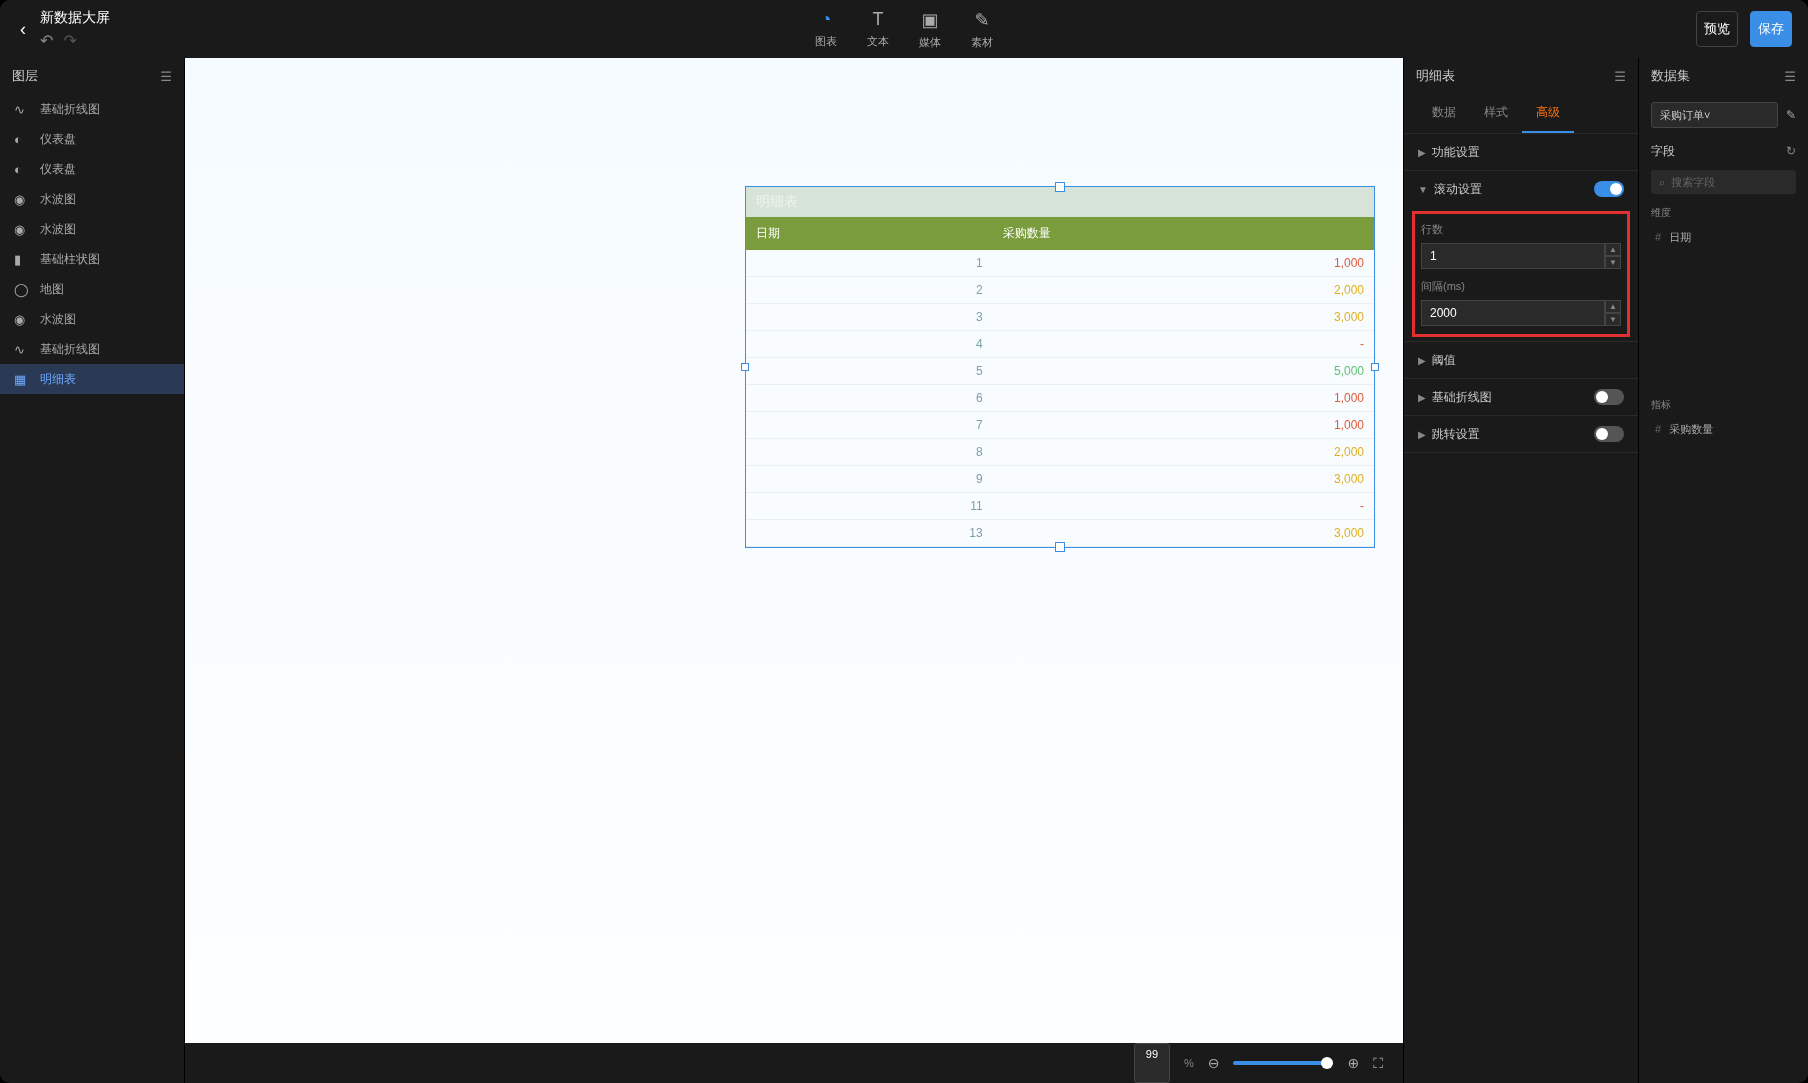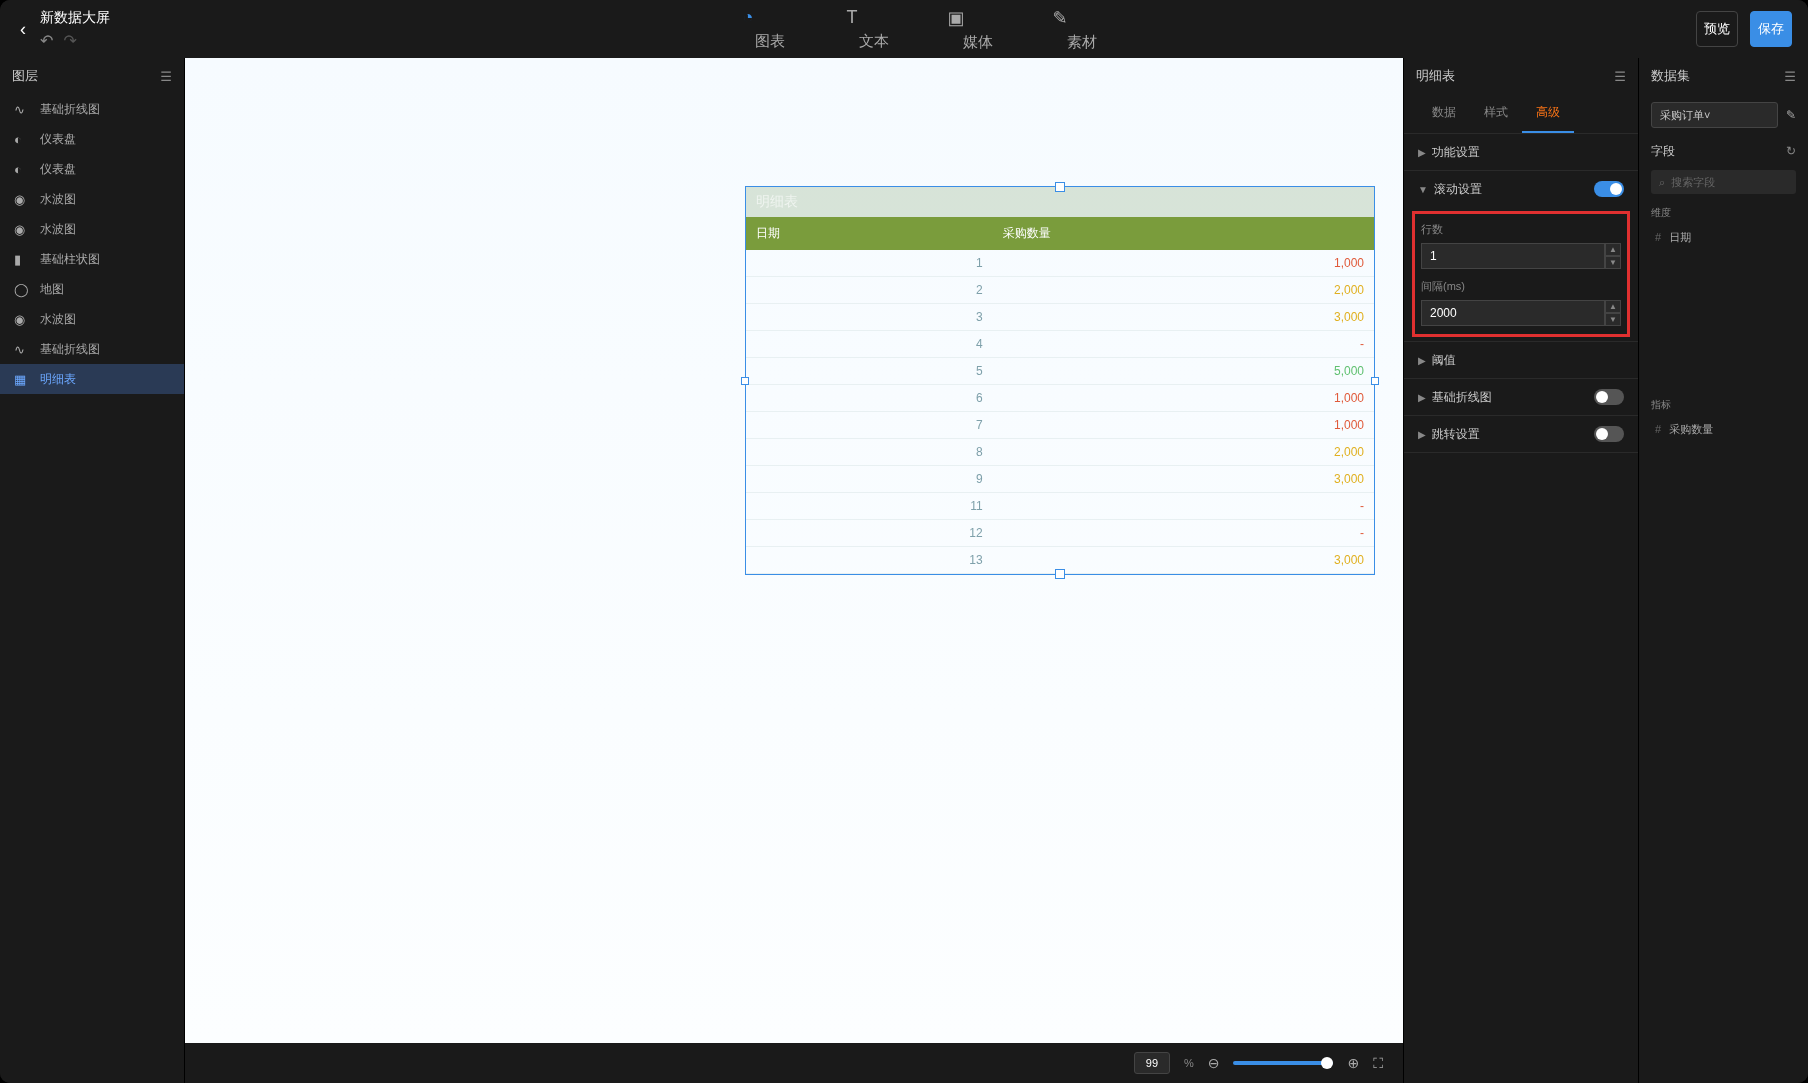--- a/index.html
+++ b/index.html
@@ -12,21 +12,21 @@
 .topbar-left { display: flex; align-items: center; gap: 10px; }
 .back-btn { color: #fff; font-size: 18px; cursor: pointer; padding: 4px; }
 .title-wrap { display: flex; flex-direction: column; }
 .title { color: #fff; font-size: 14px; }
 .undo-redo { display: flex; gap: 10px; margin-top: 4px; }
 .undo-redo span { font-size: 16px; color: #888; cursor: pointer; }
 .topbar-center { display: flex; gap: 30px; position: absolute; left: 50%; transform: translateX(-50%); }
 .tool-item { display: flex; flex-direction: column; align-items: center; gap: 4px; cursor: pointer; }
 .tool-item .icon { font-size: 18px; color: #aaa; }
 .tool-item.active .icon { color: #3a8ee6; }
-.tool-item .label { font-size: 15px; color: #aaa; margin-left: 44px; }
+.tool-item .label { font-size: 11px; color: #aaa; }
 .topbar-right { display: flex; gap: 12px; }
 .btn { padding: 8px 7px; border-radius: 4px; font-size: 13px; cursor: pointer; border: 1px solid #444; background: transparent; color: #fff; }
 .btn-primary { background: #3a8ee6; border-color: #3a8ee6; }
 
 
 .main { flex: 1; display: flex; overflow: hidden; }
 
 
 .left-panel { width: 185px; background: #1a1a1a; border-right: 1px solid #000; display: flex; flex-direction: column; }
 .panel-header { height: 36px; display: flex; align-items: center; justify-content: space-between; padding: 0 12px; color: #ccc; font-size: 13px; }
@@ -47,21 +47,21 @@
 .handle-l { left: -5px; } .handle-r { right: -5px; }
 .widget-title { color: rgba(255,255,255,0.6); font-size: 14px; padding: 6px 10px; background: rgba(120,155,100,0.25); }
 .data-table { width: 100%; border-collapse: collapse; }
 .data-table th { background: #7a9c3c; color: #fff; text-align: left; padding: 8px 10px; font-size: 12px; font-weight: normal; }
 .data-table td { padding: 6px 10px; border-bottom: 1px solid #e8f0f2; text-align: right; font-size: 12px; }
 .data-table td:first-child { color: #7ea0aa; }
 .c-red { color: #e05a3a; } .c-yellow { color: #e0b020; } .c-green { color: #60c070; }
 
 
 .canvas-bottom { height: 40px; background: #1a1a1a; display: flex; align-items: center; justify-content: flex-end; padding: 0 20px; gap: 14px; }
-.zoom-num { width: 36px; height: 22px; background: #2a2a2a; border: 1px solid #444; color: #fff; text-align: center; font-size: 11px; border-radius: 3px; line-height: 20px; }
+.zoom-num { width: 36px; height: 40px; background: #2a2a2a; border: 1px solid #444; color: #fff; text-align: center; font-size: 11px; border-radius: 3px; line-height: 20px; }
 .zoom-pct { color: #888; font-size: 11px; }
 .zoom-icon { color: #aaa; font-size: 14px; cursor: pointer; }
 .zoom-slider { width: 100px; height: 4px; background: #3a8ee6; border-radius: 2px; position: relative; }
 .zoom-thumb { position: absolute; right: 0; top: -4px; width: 12px; height: 12px; background: #fff; border-radius: 50%; }
 
 
 .right-panel { width: 235px; background: #1a1a1a; border-left: 1px solid #000; display: flex; flex-direction: column; }
 .right-tabs { display: flex; padding: 0 14px; border-bottom: 1px solid #2a2a2a; }
 .right-tab { padding: 10px 14px; font-size: 12px; color: #888; cursor: pointer; }
 .right-tab.active { color: #f97316; border-bottom: 2px solid #3a8ee6; }
@@ -230,24 +230,20 @@
                 </tr>
                 <tr>
                   <td>9</td>
                   <td class="c-yellow">3,000</td>
                 </tr>
                 <tr>
                   <td>11</td>
                   <td class="c-red">-</td>
                 </tr>
                 <tr>
-                  <td>12</td>
-                  <td class="c-red">-</td>
-                </tr>
-                <tr>
                   <td>13</td>
                   <td class="c-yellow">3,000</td>
                 </tr>
               </tbody>
           </table>
         </div>
       </div>
       <div class="canvas-bottom">
         <span class="zoom-num">99</span>
         <span class="zoom-pct">%</span>

